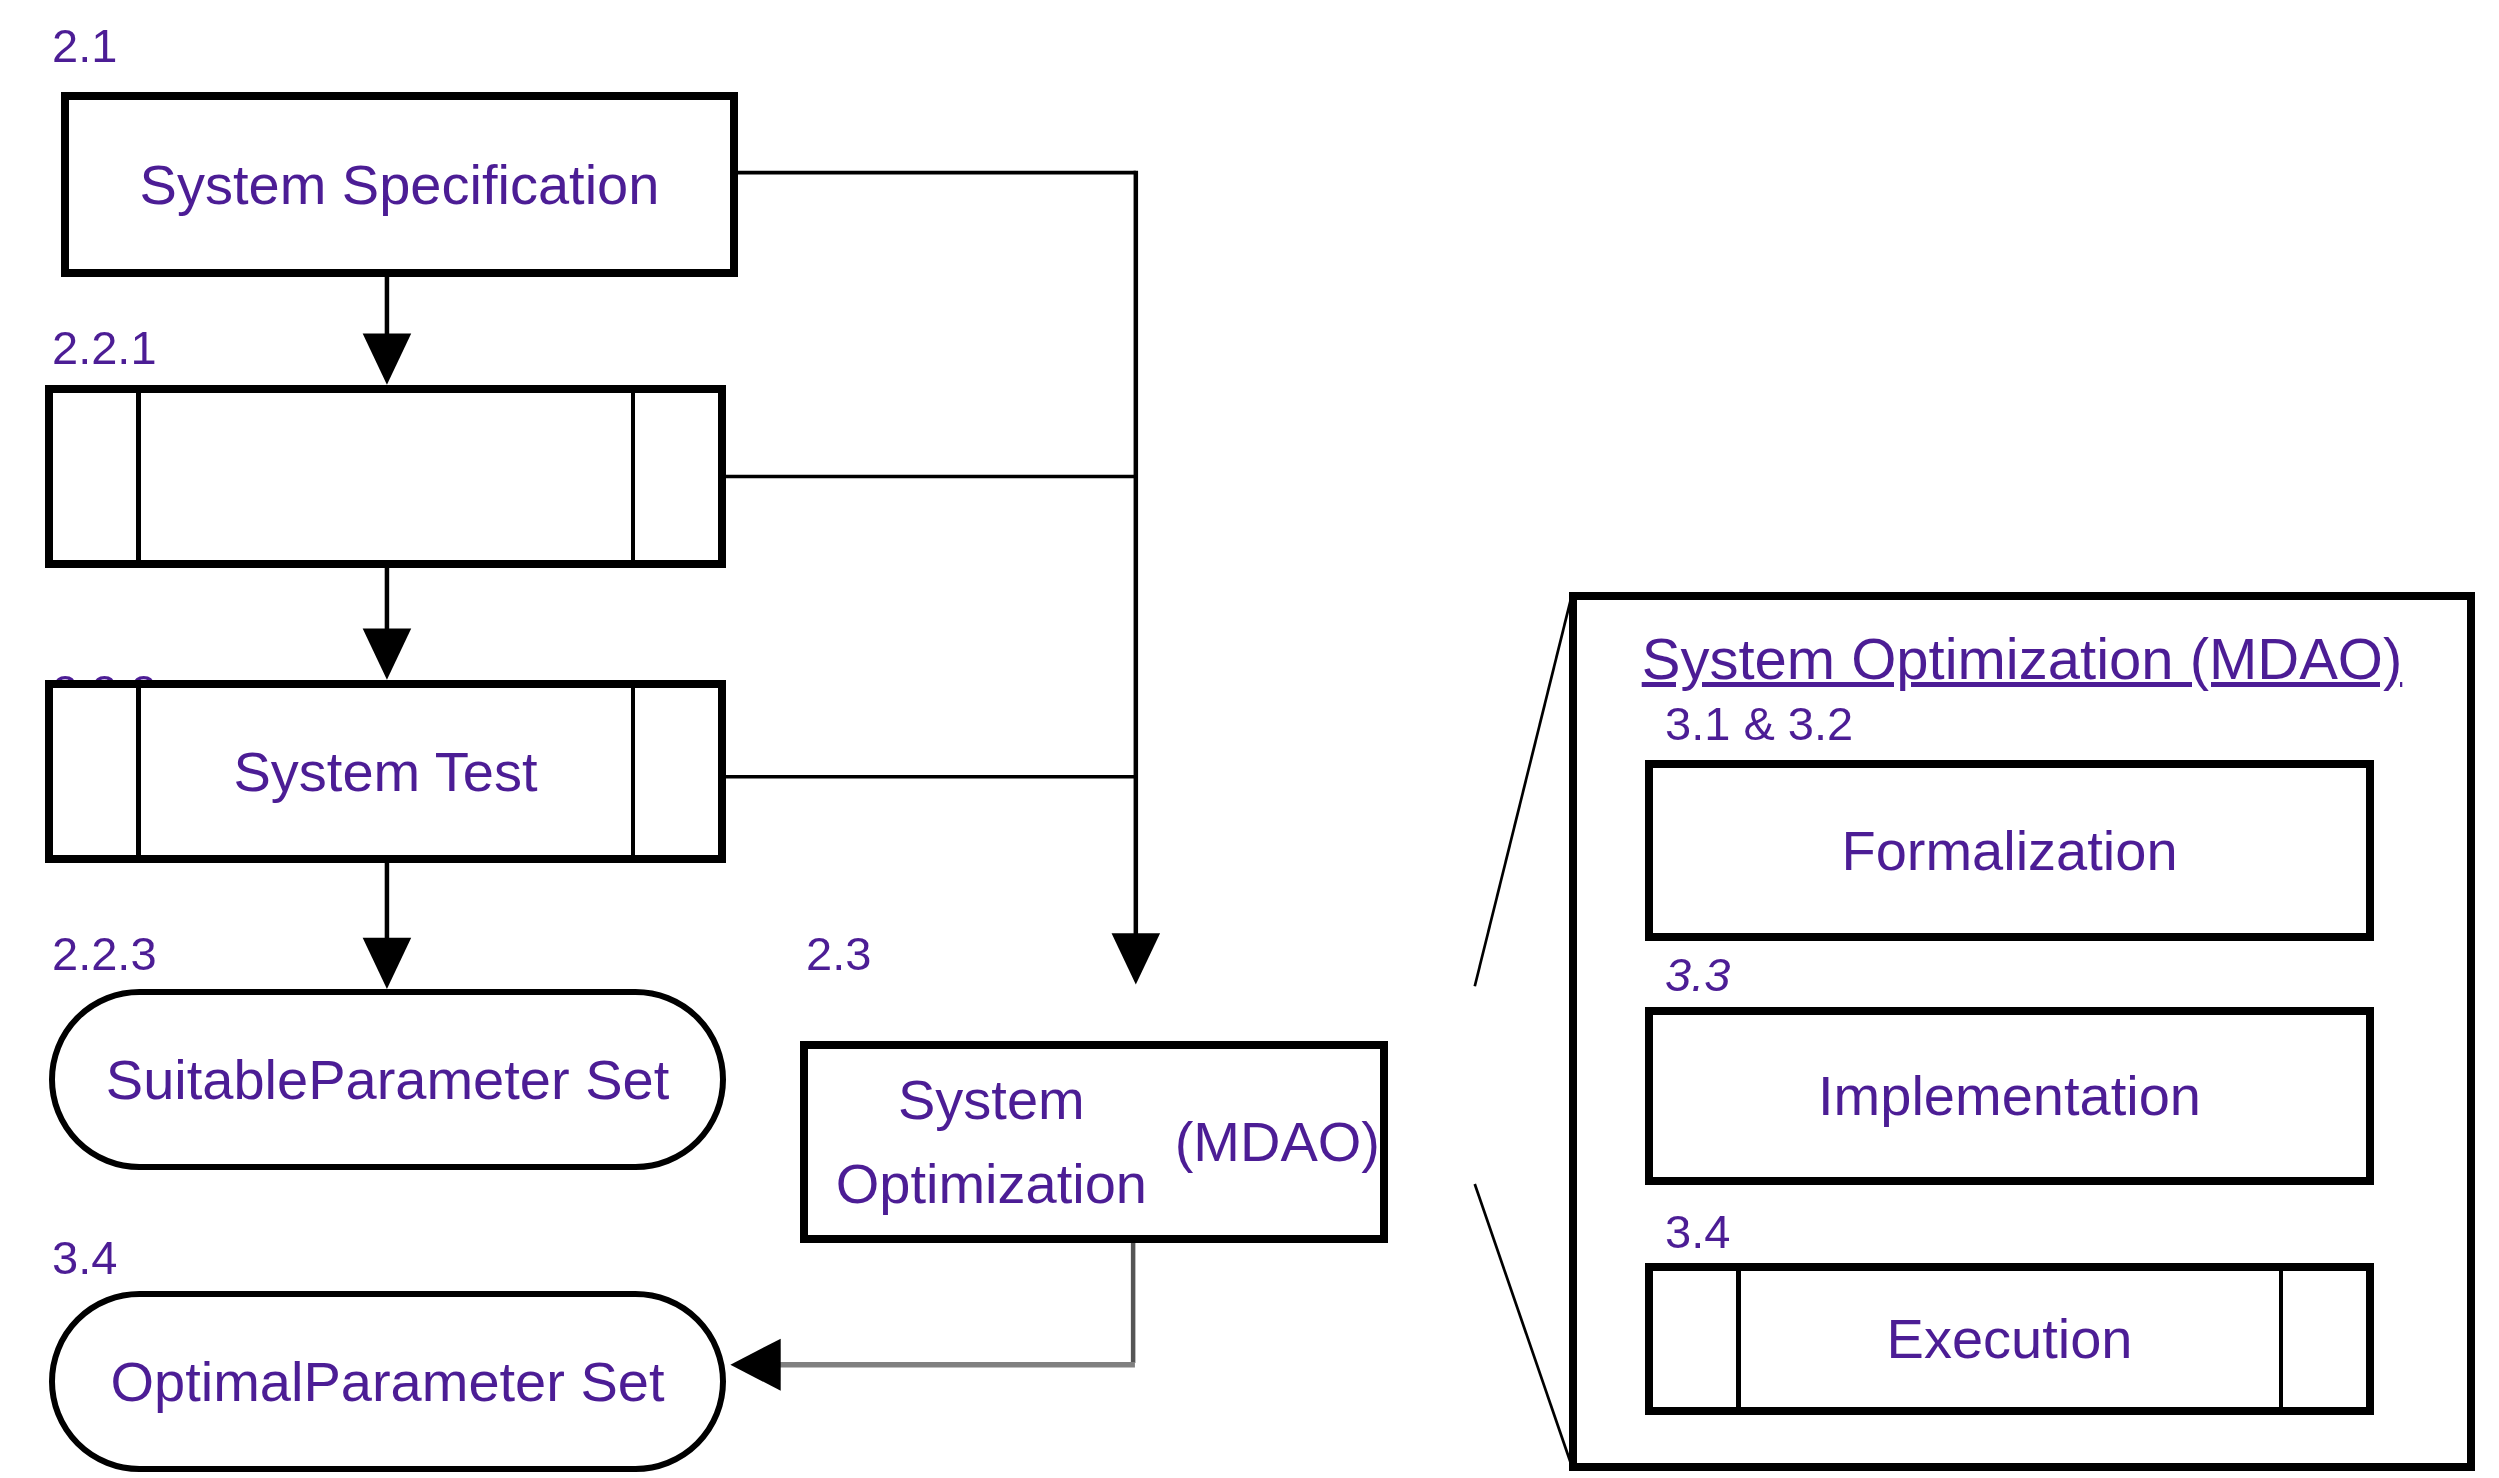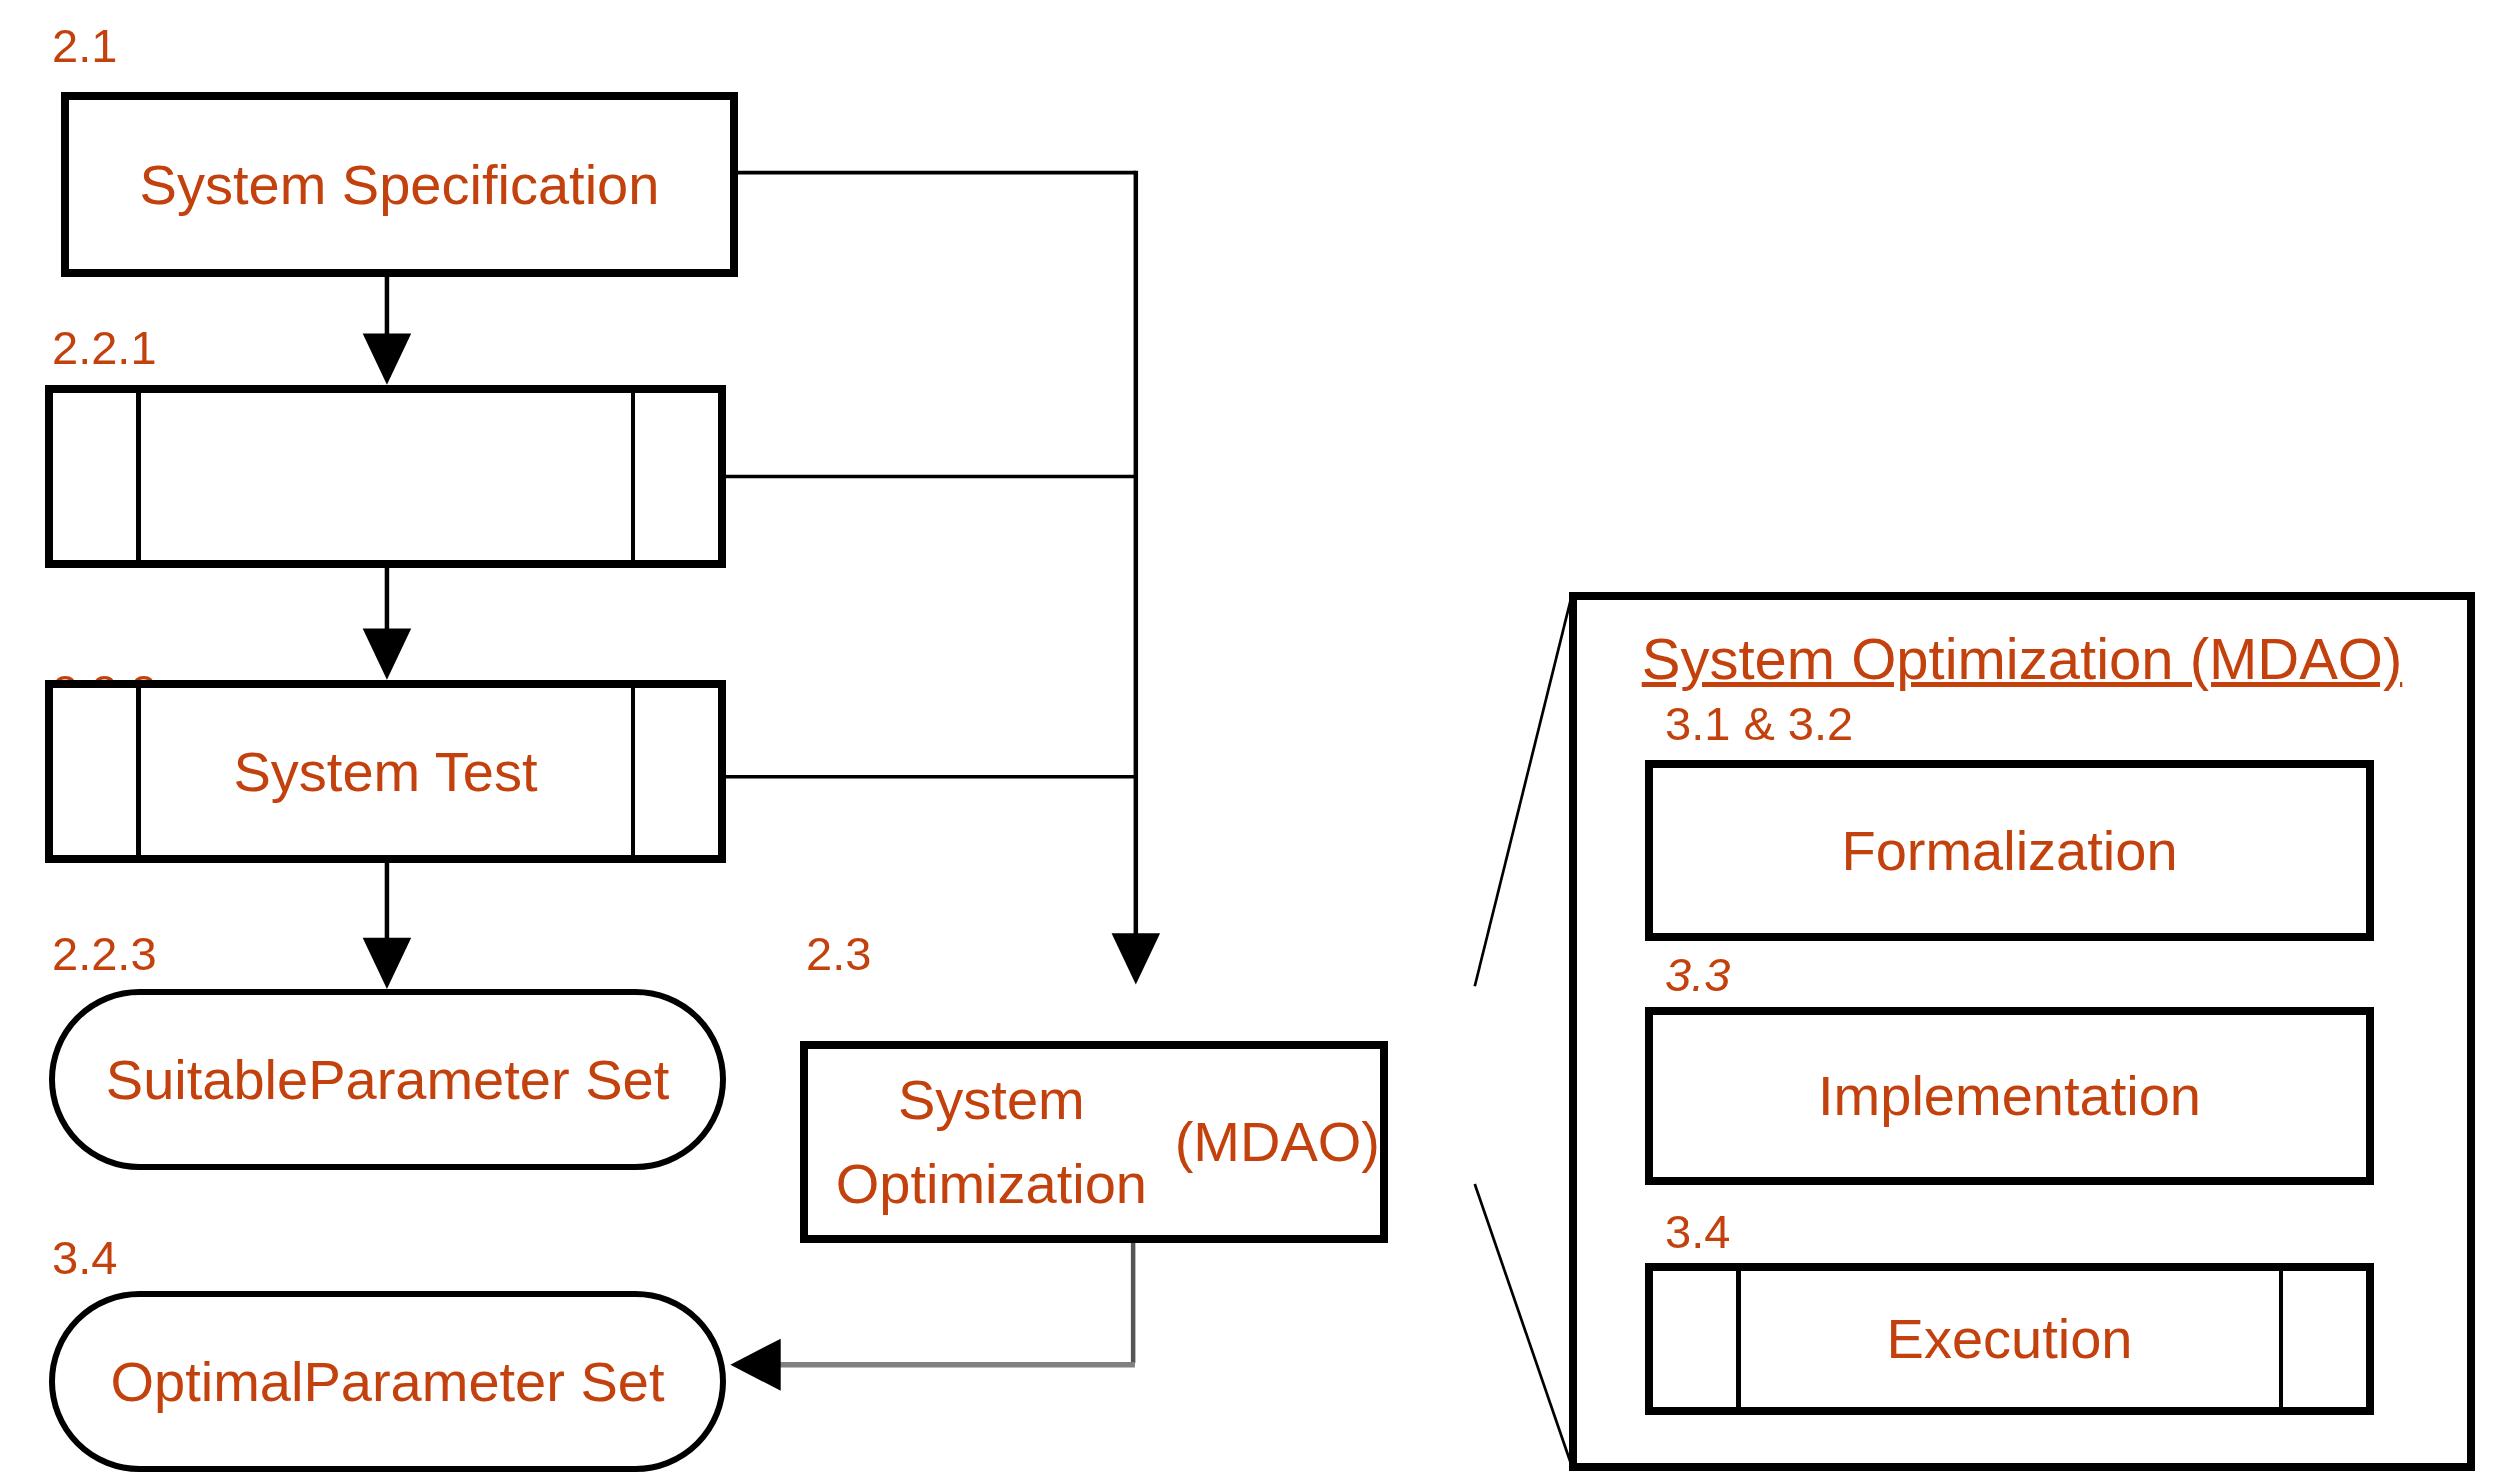--- a/index.html
+++ b/index.html
@@ -1,21 +1,21 @@
 <!DOCTYPE html>
 <html style="font-size:14.4px"><head>
 <meta charset="utf-8">
 <style>
   html,body{margin:0;padding:0;background:#ffffff;}
   #canvas{
     position:relative;
     width:2500px;height:1478px;
     background:#ffffff;
     font-family:"Liberation Sans","DejaVu Sans",sans-serif;
-    color:#c2410c;
+    color:#4c1d95;
     overflow:hidden;
   }
   #wires{position:absolute;left:0;top:0;width:2500px;height:1478px;}
   .node{
     position:absolute;
     box-sizing:border-box;
     background:#ffffff;
     border:8px solid #000;
     display:flex;
     align-items:center;

